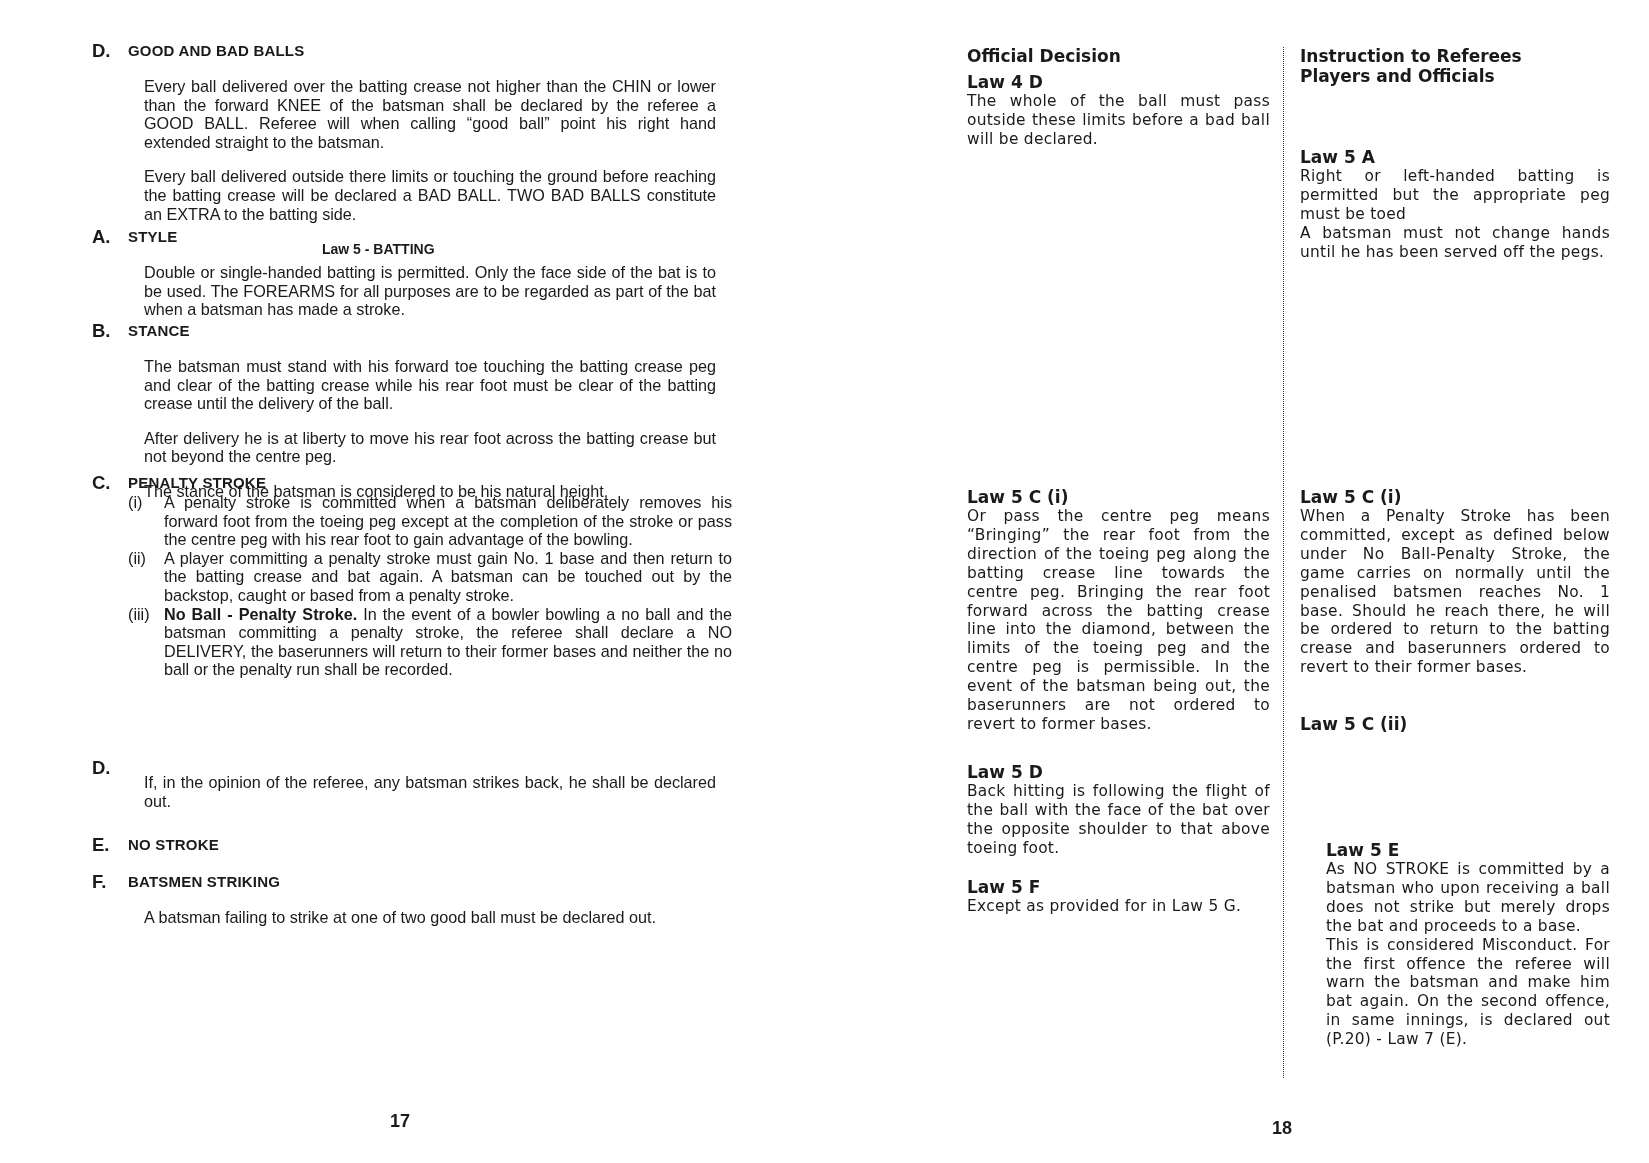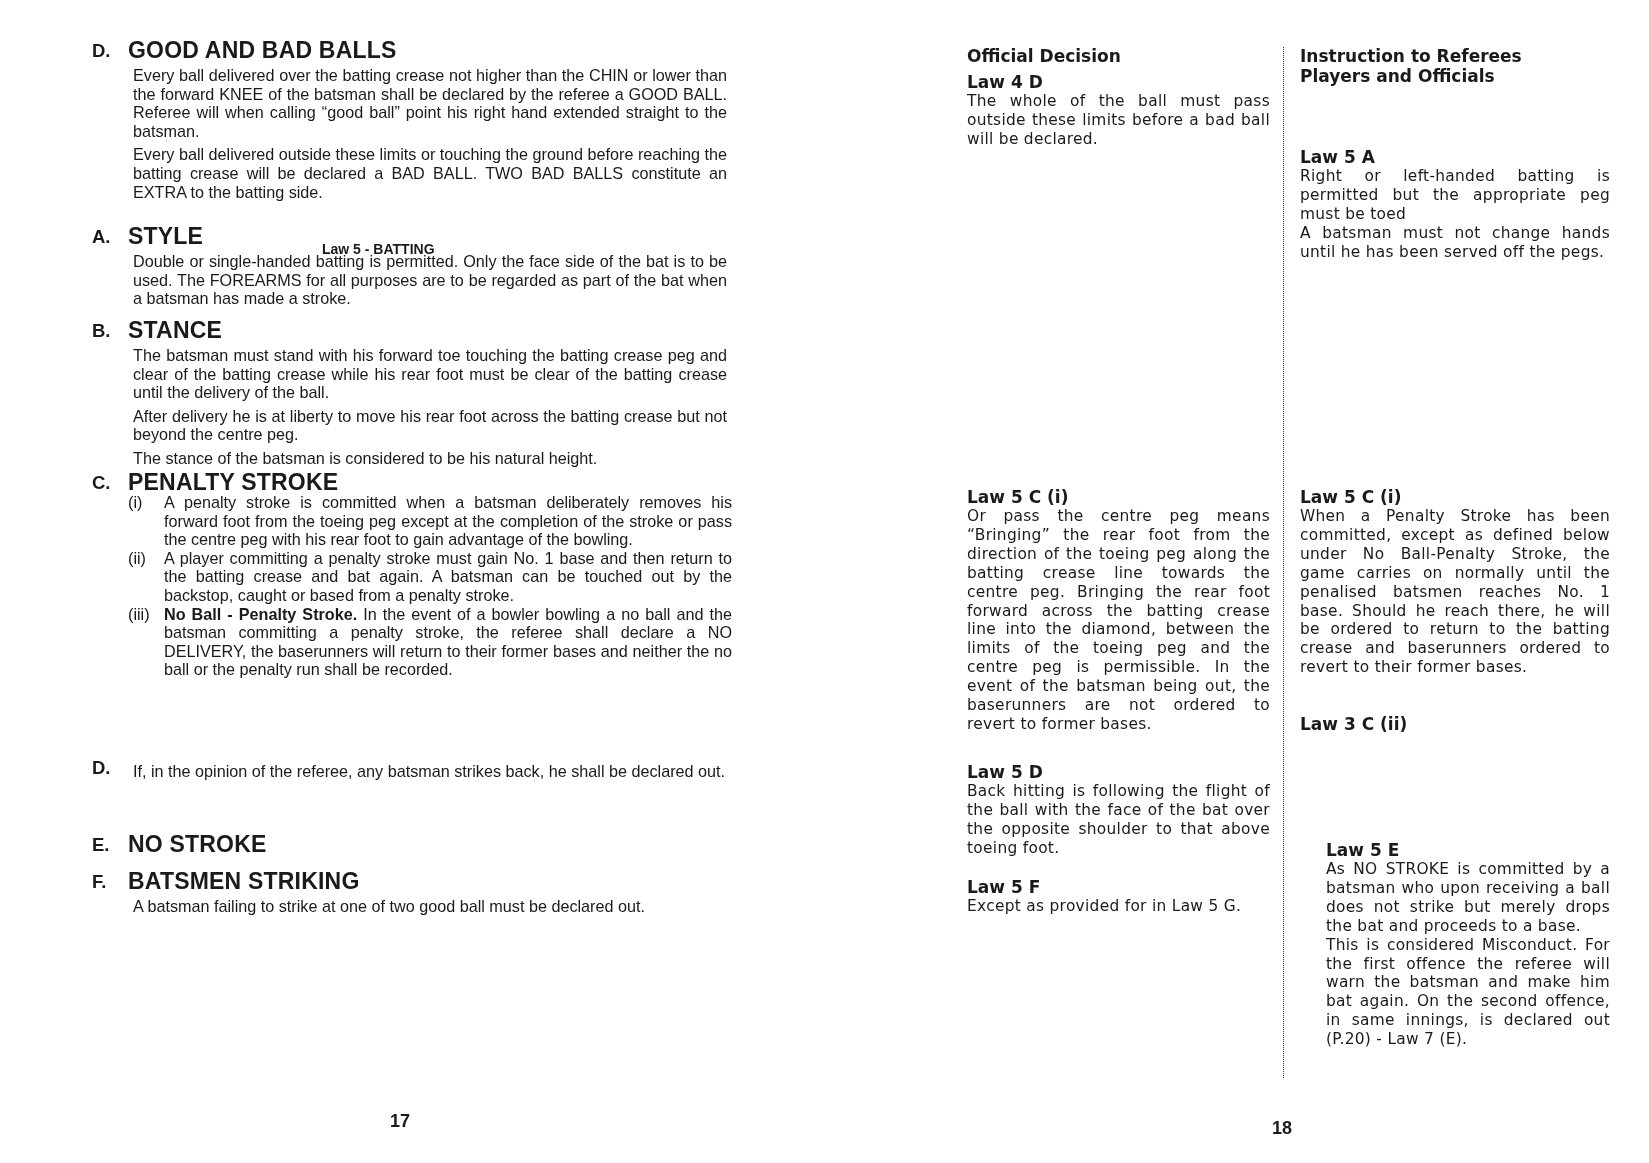--- a/index.html
+++ b/index.html
@@ -4,23 +4,23 @@
 <style>
   html, body { margin:0; padding:0; background:#ffffff; }
   body { width:1649px; height:1163px; position:relative; overflow:hidden; color:#1a1a1a; }
   .page { position:absolute; top:0; height:1163px; }
   #page-left { left:0; width:824px; font-family:"Liberation Sans", sans-serif; }
   #page-right { left:824px; width:825px; font-family:"DejaVu Sans", sans-serif; }
 
   
   .sec { position:absolute; left:92px; width:640px; }
   .sec .letter { position:absolute; left:0; top:0; font-weight:bold; font-size:18.5px; }
-  .sec .heading { margin-left:36px; font-weight:bold; font-size:23px; line-height:21px; letter-spacing:0.2px; }
+  .sec .heading { margin-left:36px; font-weight:bold; font-size:15px; line-height:21px; letter-spacing:0.2px; }
   .sec .body { margin-left:36px; font-size:16.2px; line-height:18.6px; text-align:justify; }
-  .sec .body p { margin:5px; }
+  .sec .body p { margin:16px; }
   .law-title { position:absolute; left:322px; top:210px; font-weight:bold; font-size:14px;margin-top:31px; }
   .sub { position:relative; margin-left:36px; padding-left:36px; font-size:16.2px; line-height:18.6px; text-align:justify; }
   .sub .num { position:absolute; left:0; top:0; }
   .sub b { font-weight:bold; }
   .pagenum { position:absolute; font-weight:bold; font-size:18px; font-family:"Liberation Sans", sans-serif; }
 
   
   .col { position:absolute; width:303px; }
   .col1 { left:143px; }
   .col2 { left:476px; width:310px; }
@@ -33,21 +33,21 @@
 </head>
 <body>
 
 <div class="page" id="page-left">
 
   <div class="sec" style="top:40px;">
     <span class="letter">D.</span>
     <div class="heading">GOOD AND BAD BALLS</div>
     <div class="body">
       <p>Every ball delivered over the batting crease not higher than the CHIN or lower than the forward KNEE of the batsman shall be declared by the referee a GOOD BALL. Referee will when calling “good ball” point his right hand extended straight to the batsman.</p>
-      <p>Every ball delivered outside these limits or touching the ground before reaching the batting crease will be declared a BAD BALL. TWO BAD BALLS constitute an EXTRA to the batting side.</p>
+      <p>Every ball delivered outside there limits or touching the ground before reaching the batting crease will be declared a BAD BALL. TWO BAD BALLS constitute an EXTRA to the batting side.</p>
     </div>
   </div>
 
   <div class="law-title">Law 5 - BATTING</div>
 
   <div class="sec" style="top:226px;">
     <span class="letter">A.</span>
     <div class="heading">STYLE</div>
     <div class="body">
       <p>Double or single-handed batting is permitted. Only the face side of the bat is to be used. The FOREARMS for all purposes are to be regarded as part of the bat when a batsman has made a stroke.</p>
@@ -140,21 +140,21 @@
       <div class="t">
         <p>Right or left-handed batting is permitted but the appropriate peg must be toed</p>
         <p>A batsman must not change hands until he has been served off the pegs.</p>
       </div>
     </div>
     <div class="blk" style="top:487px;">
       <div class="h">Law 5 C (i)</div>
       <div class="t">When a Penalty Stroke has been committed, except as defined below under No Ball-Penalty Stroke, the game carries on normally until the penalised batsmen reaches No. 1 base. Should he reach there, he will be ordered to return to the batting crease and baserunners ordered to revert to their former bases.</div>
     </div>
     <div class="blk" style="top:714px;">
-      <div class="h">Law 3 C (ii)</div>
+      <div class="h">Law 5 C (ii)</div>
     </div>
     <div class="blk" style="top:840px;margin-left:26px;">
       <div class="h">Law 5 E</div>
       <div class="t">
         <p>As NO STROKE is committed by a batsman who upon receiving a ball does not strike but merely drops the bat and proceeds to a base.</p>
         <p>This is considered Misconduct. For the first offence the referee will warn the batsman and make him bat again. On the second offence, in same innings, is declared out (P.20) - Law 7 (E).</p>
       </div>
     </div>
   </div>
 

